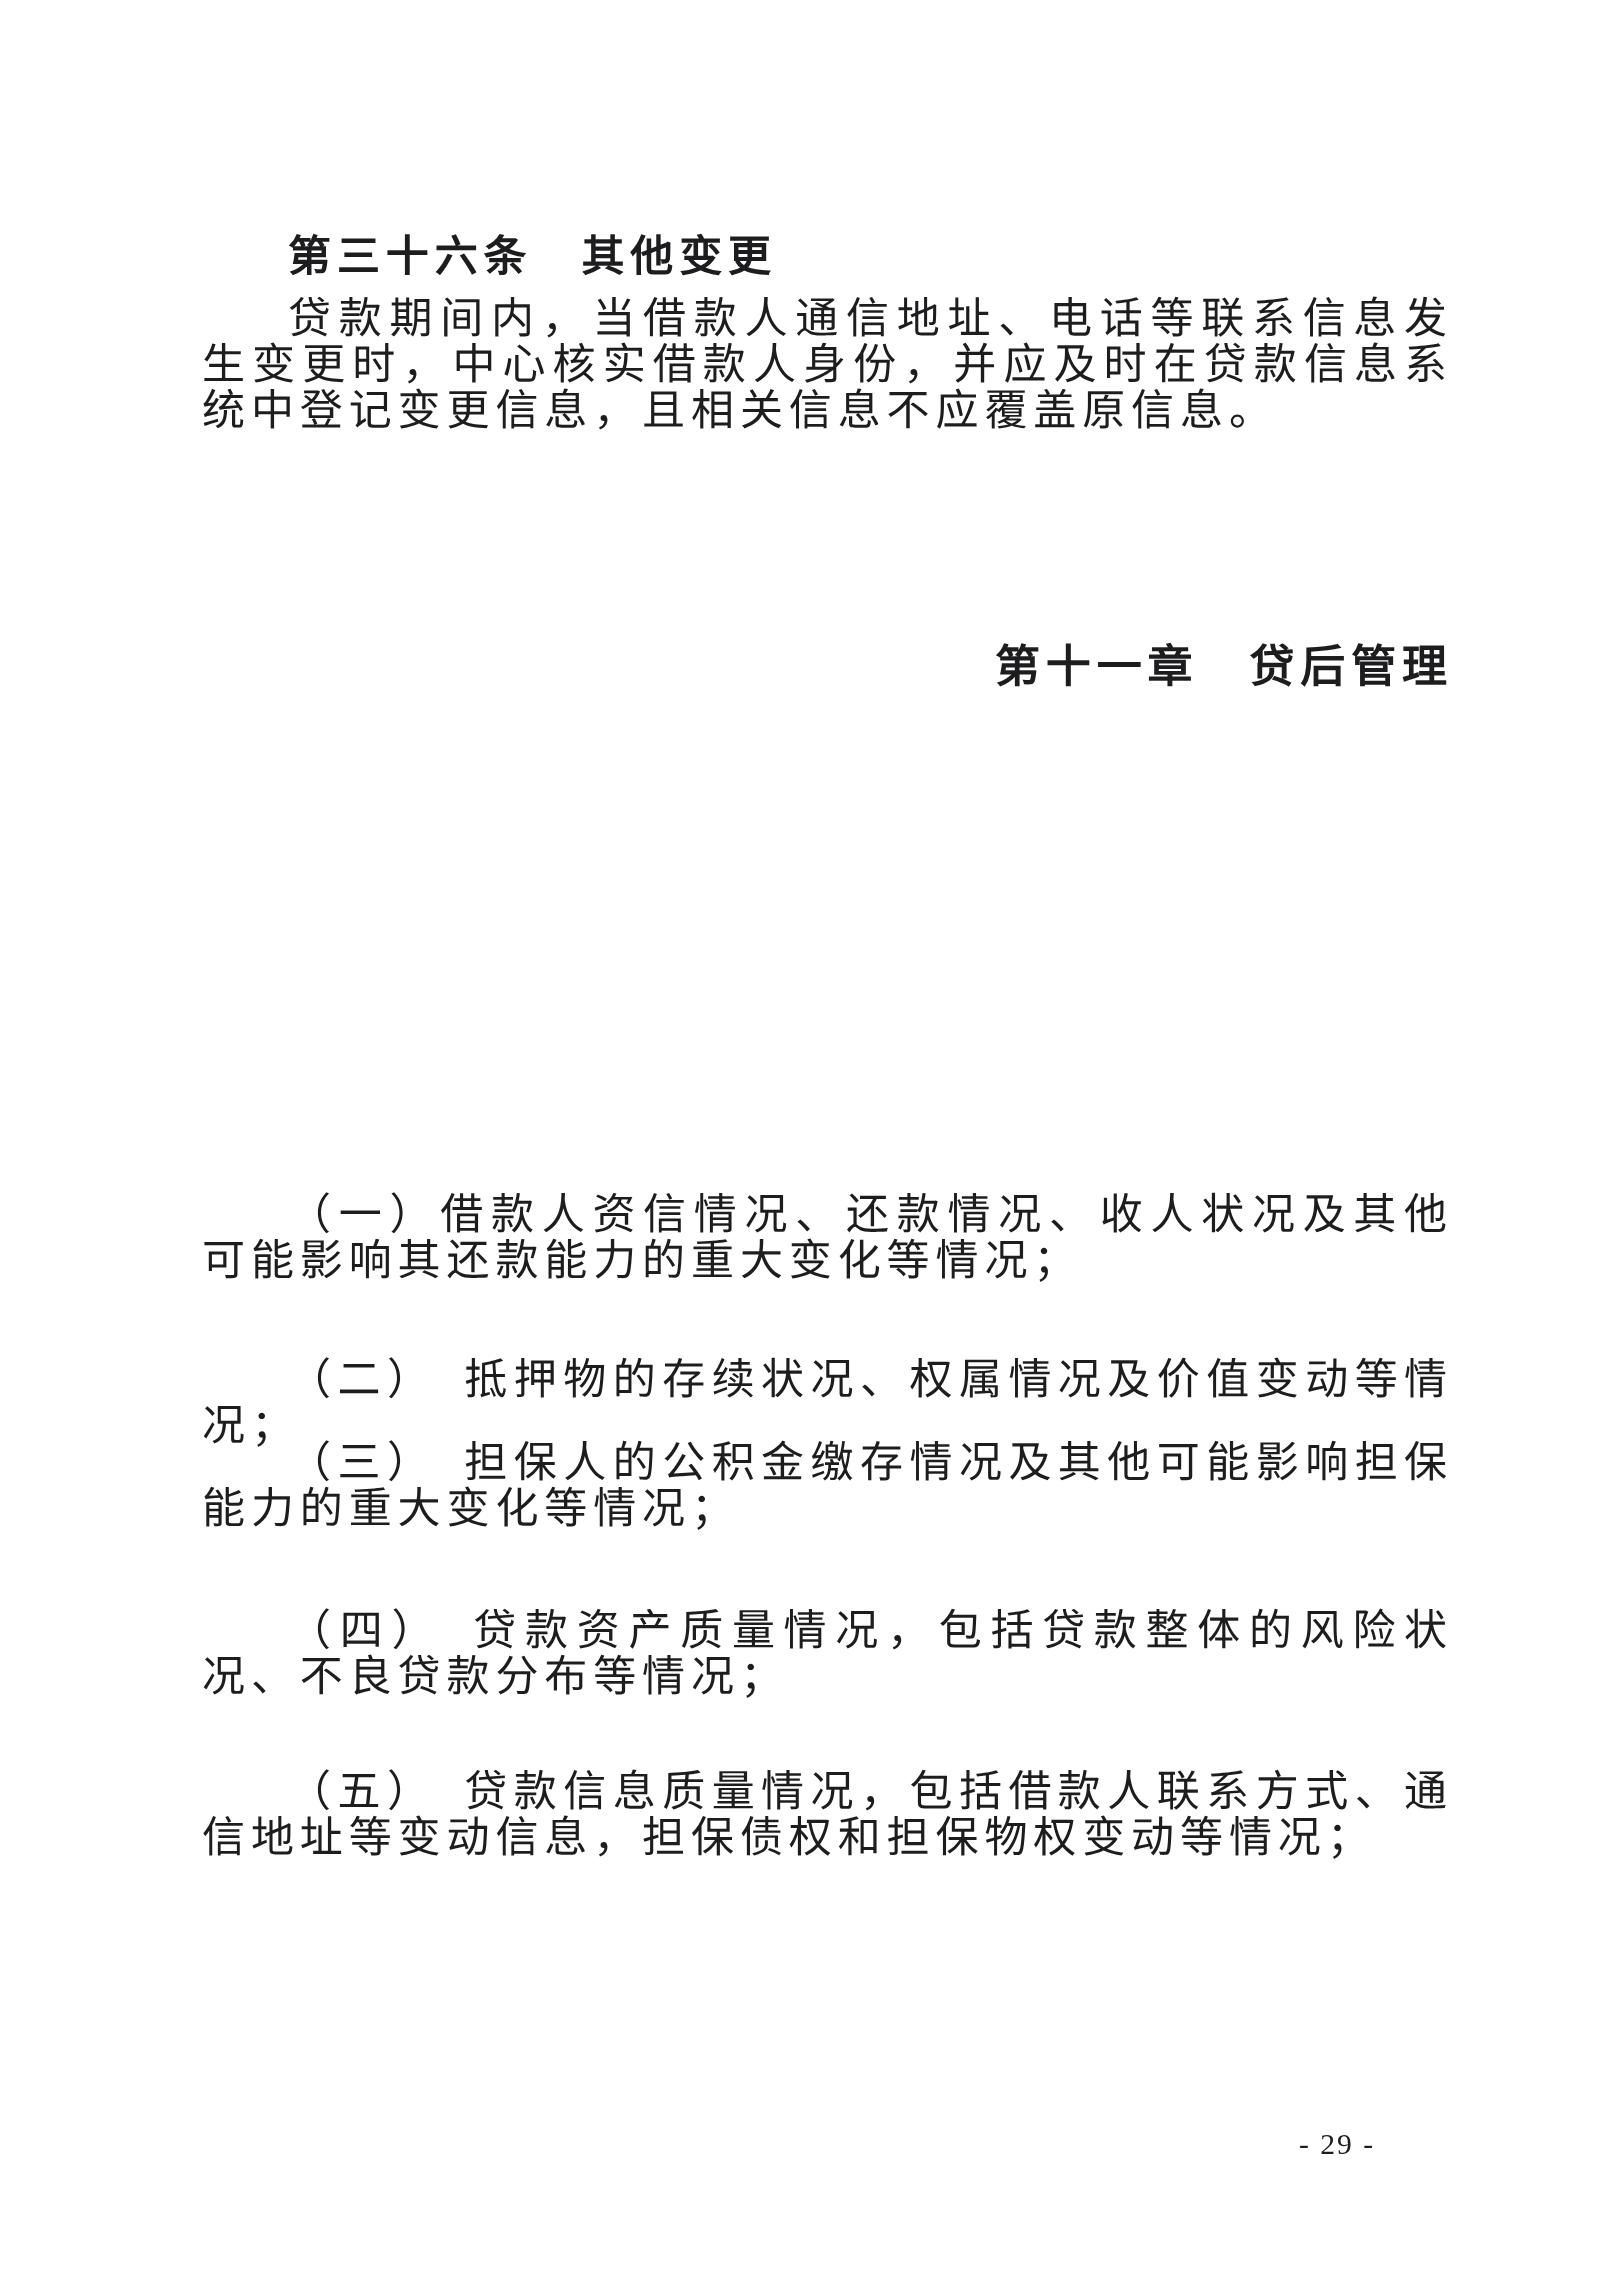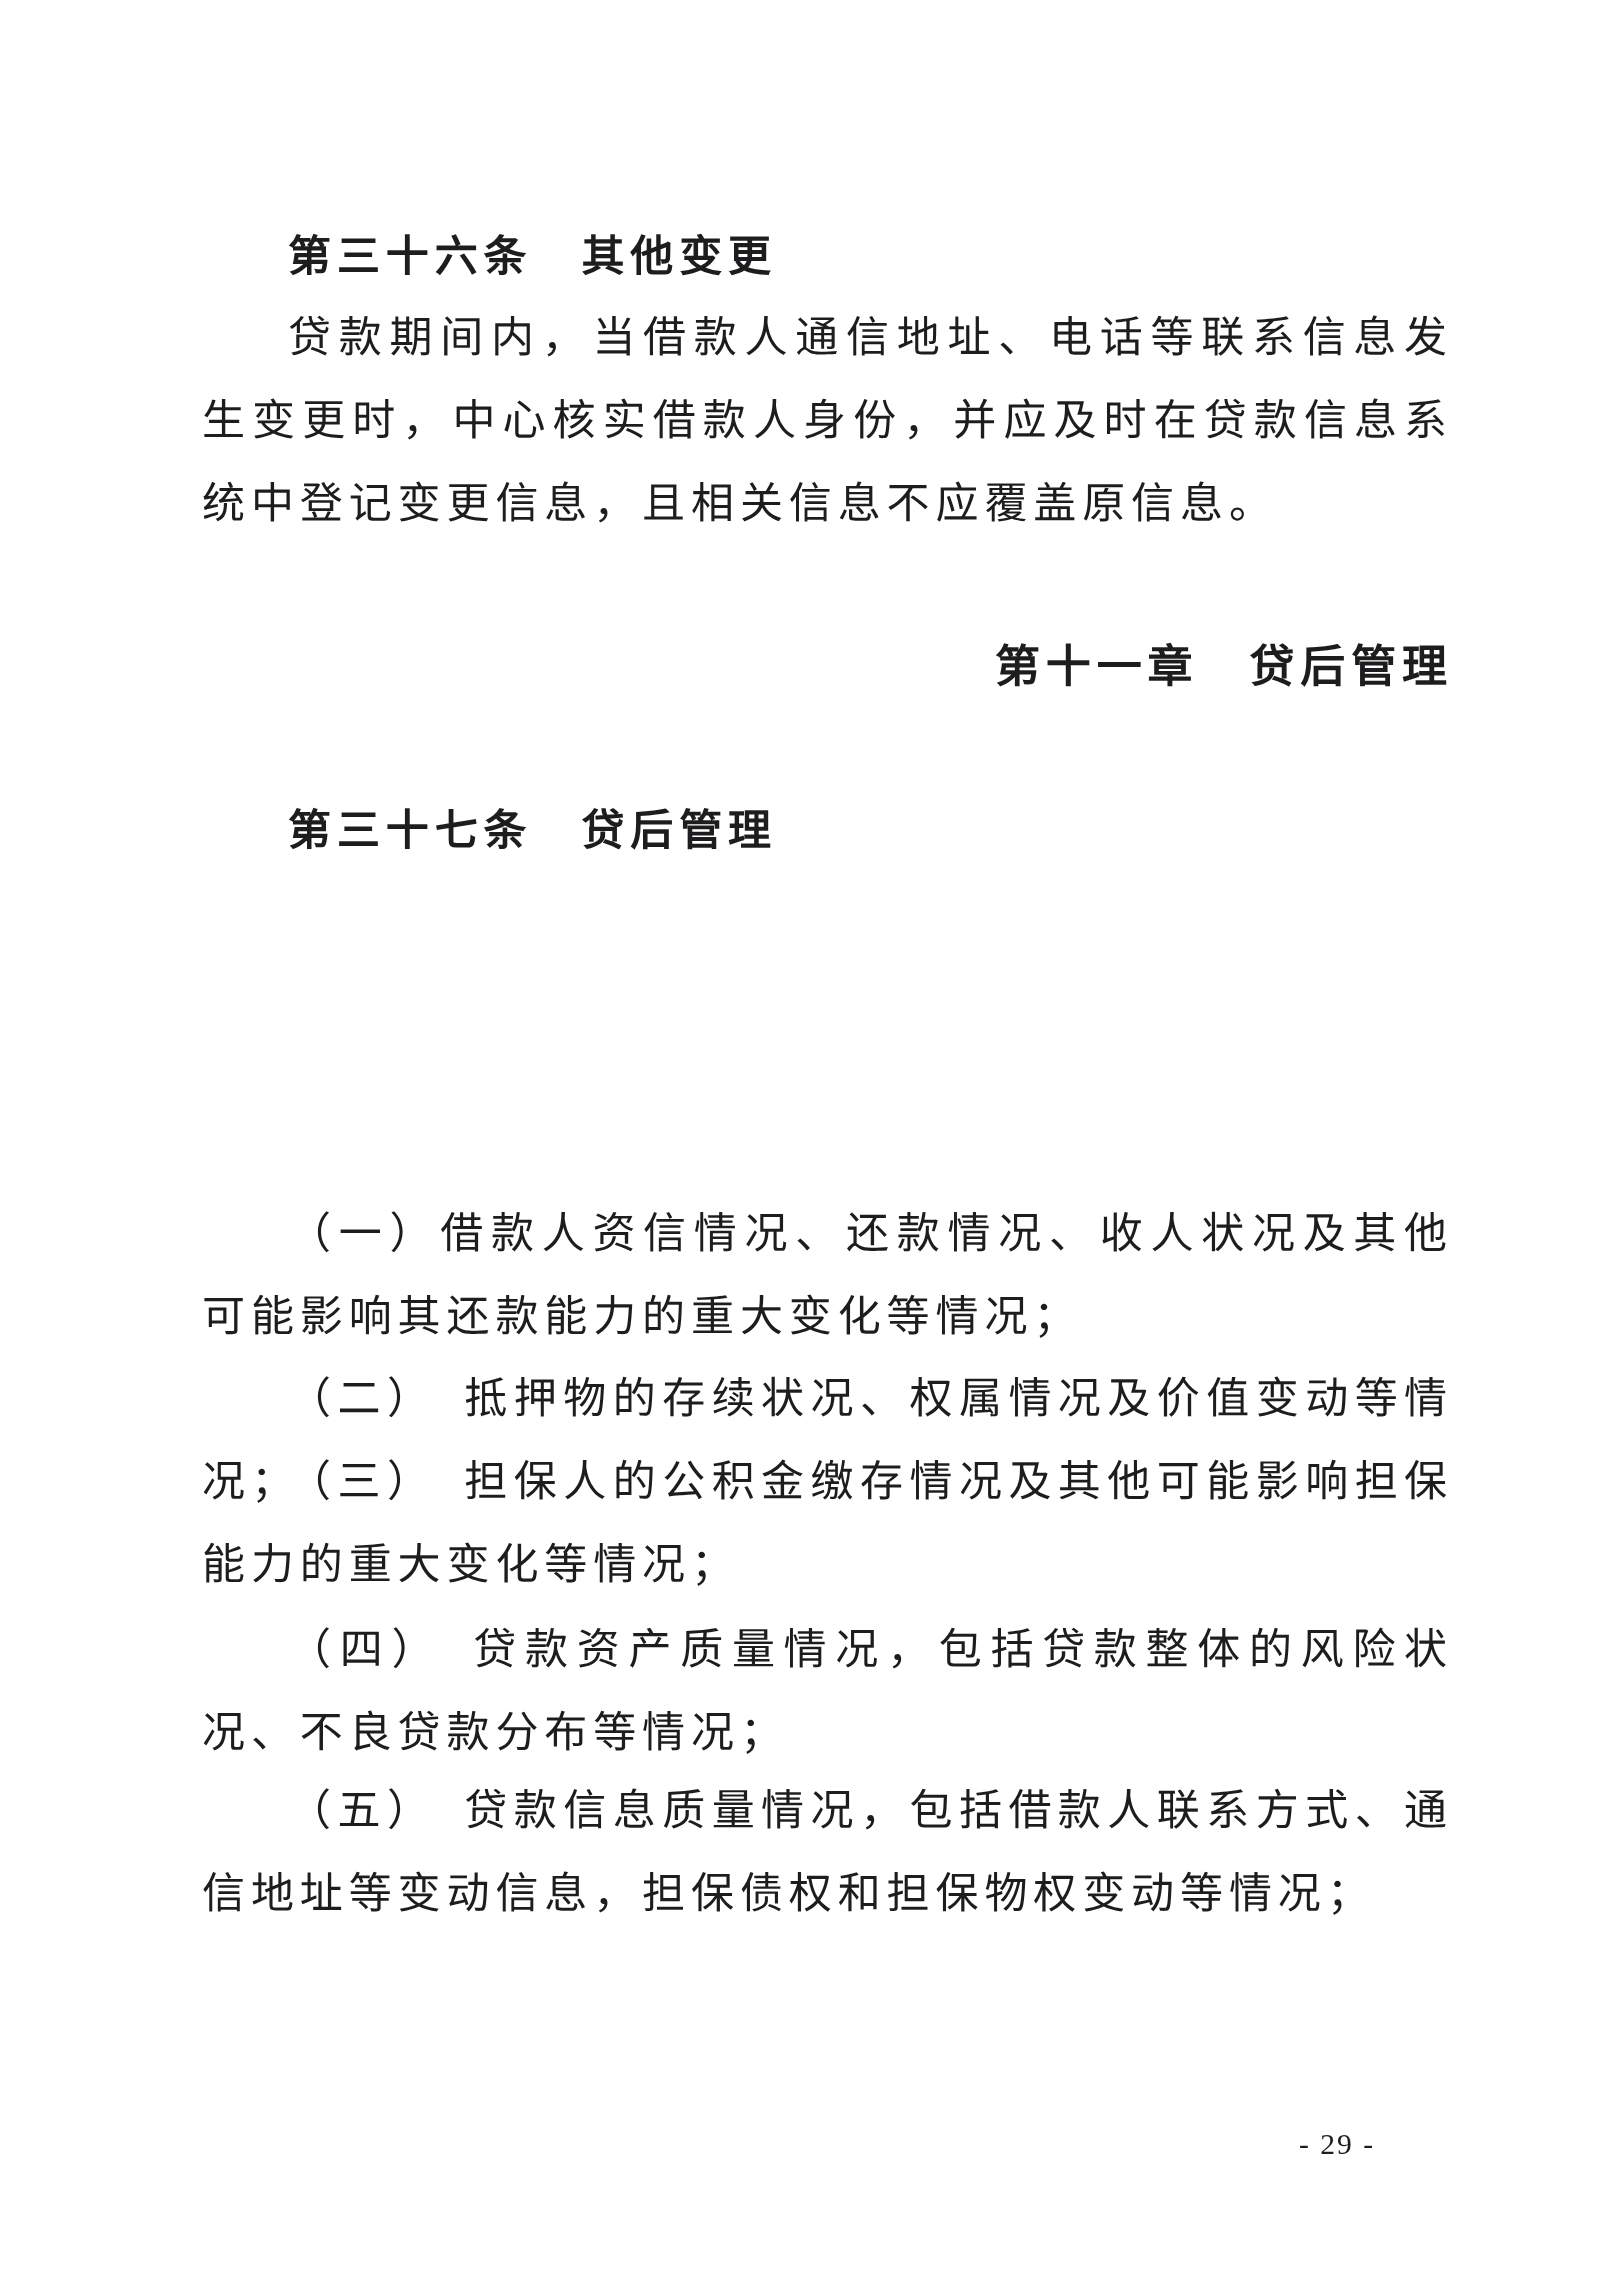--- a/index.html
+++ b/index.html
@@ -18,21 +18,21 @@
     height: 2276px;
     background: var(--page-bg, #ffffff);
     color: var(--ink, #1d1d1f);
     overflow: hidden;
   }
   .content-block {
     position: absolute;
     left: 202px;
     width: 1251px;
     font-size: 43px;
-    line-height: 83px;
+    line-height: 46px;
     letter-spacing: 5.9px;
     text-align: justify;
     text-justify: inter-character;
     color: var(--ink, #1d1d1f);
   }
   .article-heading {
     font-weight: 700;
     line-height: 55px;
     text-indent: 2em;
     text-align: left;
@@ -61,21 +61,20 @@
 <body>
 
 <div class="page">
 
   <h2 class="content-block article-heading" style="top:229px;">第三十六条　其他变更</h2>
 
   <p class="content-block para" style="top:296px;">贷款期间内，当借款人通信地址、电话等联系信息发生变更时，中心核实借款人身份，并应及时在贷款信息系统中登记变更信息，且相关信息不应覆盖原信息。</p>
 
   <h1 class="content-block chapter-heading" style="top:638px;">第十一章　贷后管理</h1>
 
-  <h2 class="content-block article-heading" style="top:803px;">第三十七条　贷后管理</h2>
 
 
 
   <p class="content-block para" style="top:1192px;">（一）借款人资信情况、还款情况、收人状况及其他可能影响其还款能力的重大变化等情况；</p>
 
   <p class="content-block para" style="top:1357px;">（二）　抵押物的存续状况、权属情况及价值变动等情况；</p>
 
   <p class="content-block para" style="top:1440px;">（三）　担保人的公积金缴存情况及其他可能影响担保能力的重大变化等情况；</p>
 
   <p class="content-block para" style="top:1608px;">（四）　贷款资产质量情况，包括贷款整体的风险状况、不良贷款分布等情况；</p>

